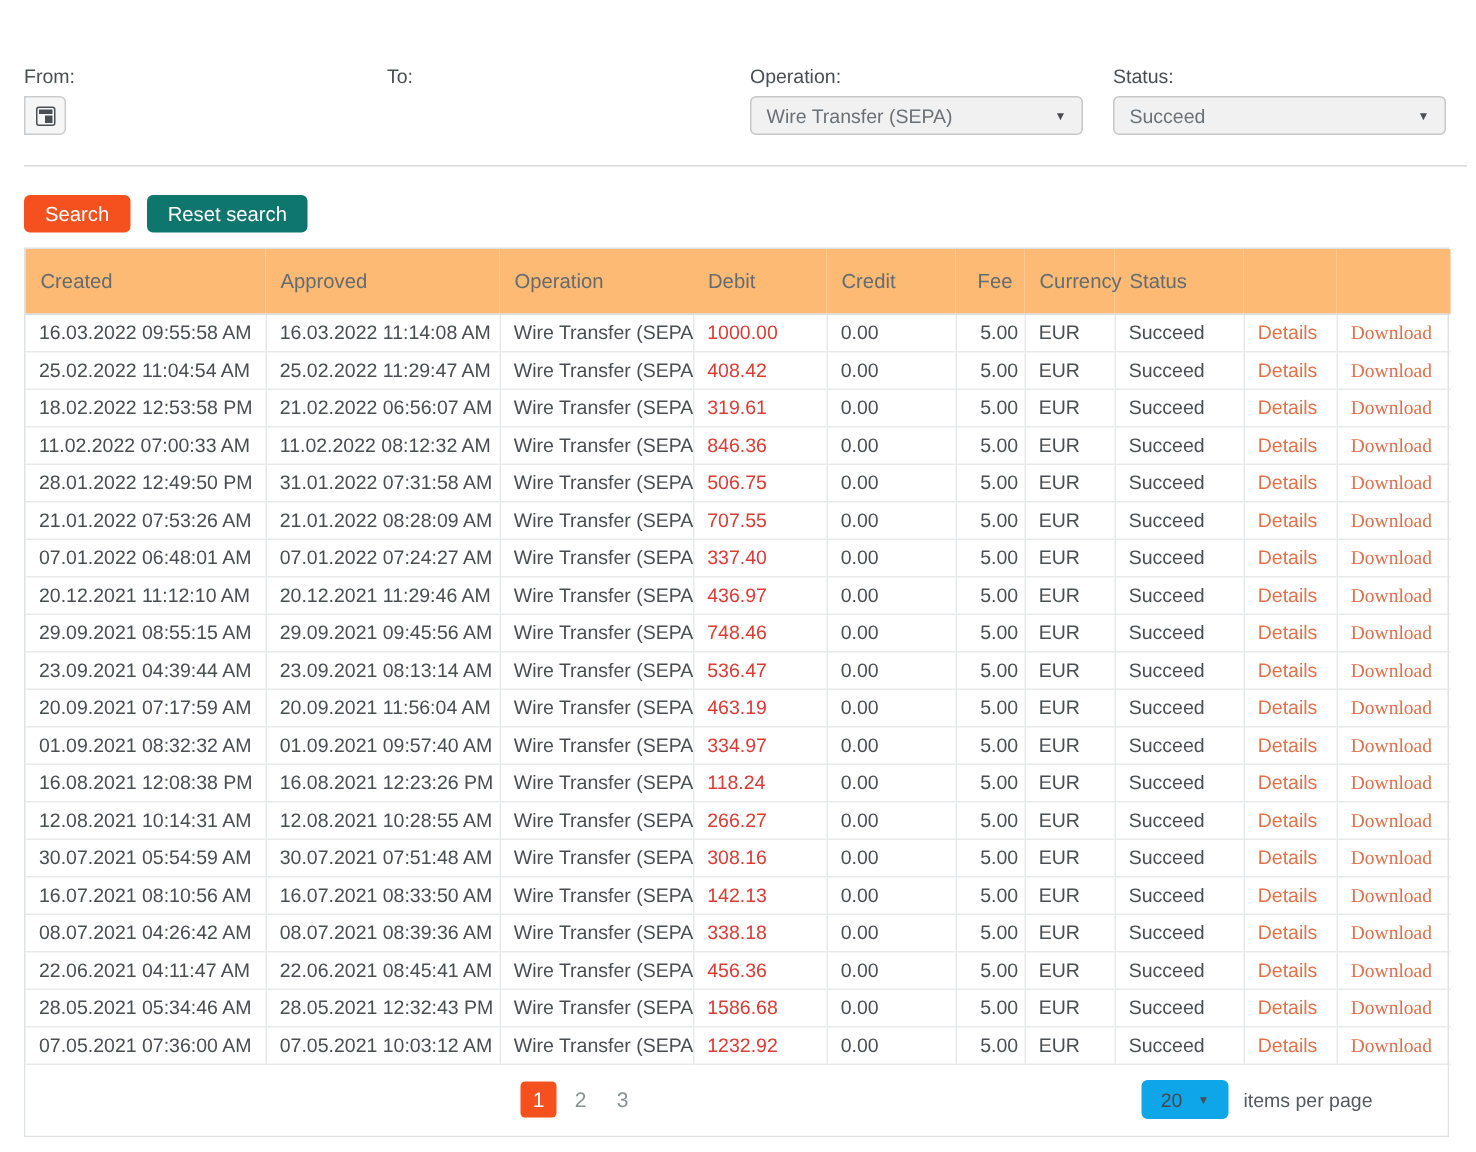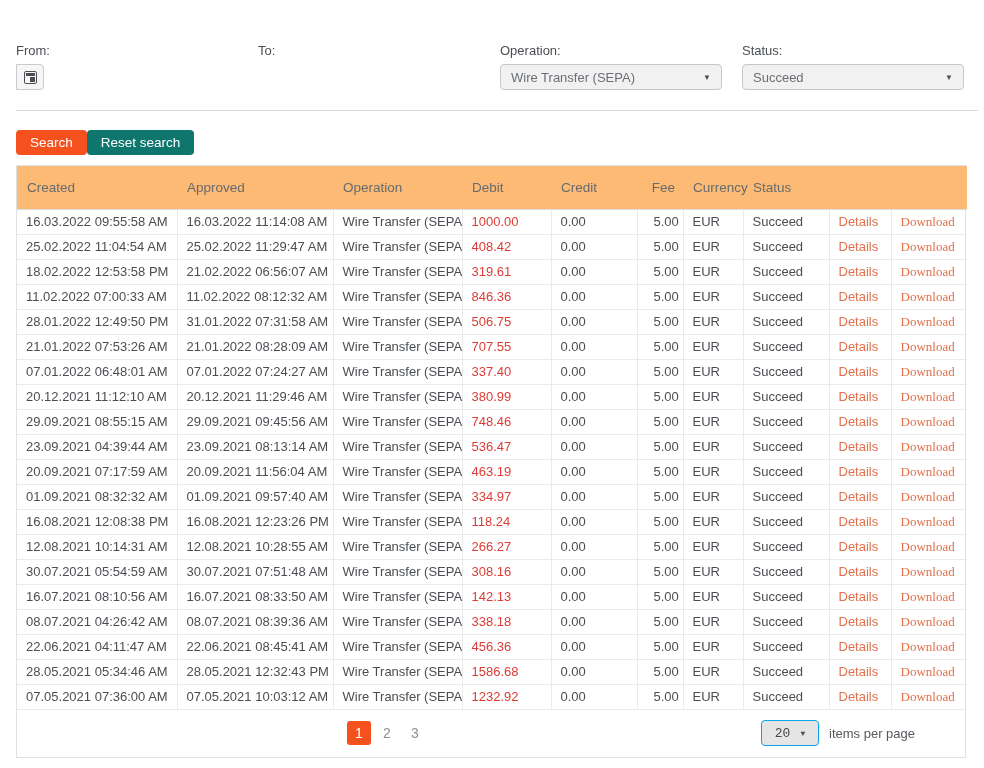--- a/index.html
+++ b/index.html
@@ -31,21 +31,21 @@
   .dropdown {
     width:222px; height:26px; border:1px solid #c5c7c9; border-radius:4px;
     background:#f1f1f2; display:flex; align-items:center; justify-content:space-between;
     padding:0 10px; font-size:13px; color:#6b7075; cursor:pointer;
   }
   .caret { font-size:8px; color:#4a4e52; }
 
   .divider { border:none; border-top:1px solid #d8dadc; margin:20px 6px 19px 0; }
 
   
-  .toolbar { display:flex; }
+  .toolbar { display:flex; gap:11px; }
   .btn {
     height:25px; padding:0 14px; border:none; border-radius:4px;
     color:#fff; font-size:13.5px; cursor:pointer; font-family:"Liberation Sans", sans-serif;
   }
   .btn-primary { background:#f4511e; }
   .btn-secondary { background:#0f766e; }
 
   
   .grid { width:950px; margin-top:10px; border:1px solid #dfe2e4; }
   table { width:948px; border-collapse:collapse; table-layout:fixed; }
@@ -69,23 +69,23 @@
   .pager { height:47px; display:flex; align-items:center; background:#fff; }
   .pages { display:flex; margin-left:330px; }
   .page-btn {
     min-width:24px; height:24px; margin-right:4px; border-radius:3px;
     display:flex; align-items:center; justify-content:center;
     font-size:14px; color:#8b9094; cursor:pointer; text-decoration:none;
   }
   .page-btn.active { background:#f4511e; color:#fff; }
   .pagesize { margin-left:auto; display:flex; align-items:center; gap:10px; padding-right:50px; font-size:13px; color:#55595e; }
   .size-dropdown {
-    width:58px; height:26px; background:#e5e5e5; border:1px solid #0ea5e9; border-radius:4px;
+    width:58px; height:26px; background:#0ea5e9; border:1px solid #0ea5e9; border-radius:4px;
     display:flex; align-items:center; justify-content:center; gap:10px;
-    font-size:13px; color:#45494d; cursor:pointer;font-family:Liberation Mono, monospace;
+    font-size:13px; color:#45494d; cursor:pointer;
   }
 </style>
 </head>
 <body>
 
 <div class="page">
 
   <div class="filters">
     <div class="filter">
       <label>From:</label>
@@ -231,21 +231,21 @@
             <td class="fee">5.00</td>
             <td>EUR</td>
             <td>Succeed</td>
             <td><a class="link" href="#">Details</a></td>
             <td><a class="link" href="#">Download</a></td>
           </tr>
           <tr>
             <td>20.12.2021 11:12:10 AM</td>
             <td>20.12.2021 11:29:46 AM</td>
             <td>Wire Transfer (SEPA)</td>
-            <td class="debit">380.99</td>
+            <td class="debit">436.97</td>
             <td>0.00</td>
             <td class="fee">5.00</td>
             <td>EUR</td>
             <td>Succeed</td>
             <td><a class="link" href="#">Details</a></td>
             <td><a class="link" href="#">Download</a></td>
           </tr>
           <tr>
             <td>29.09.2021 08:55:15 AM</td>
             <td>29.09.2021 09:45:56 AM</td>

